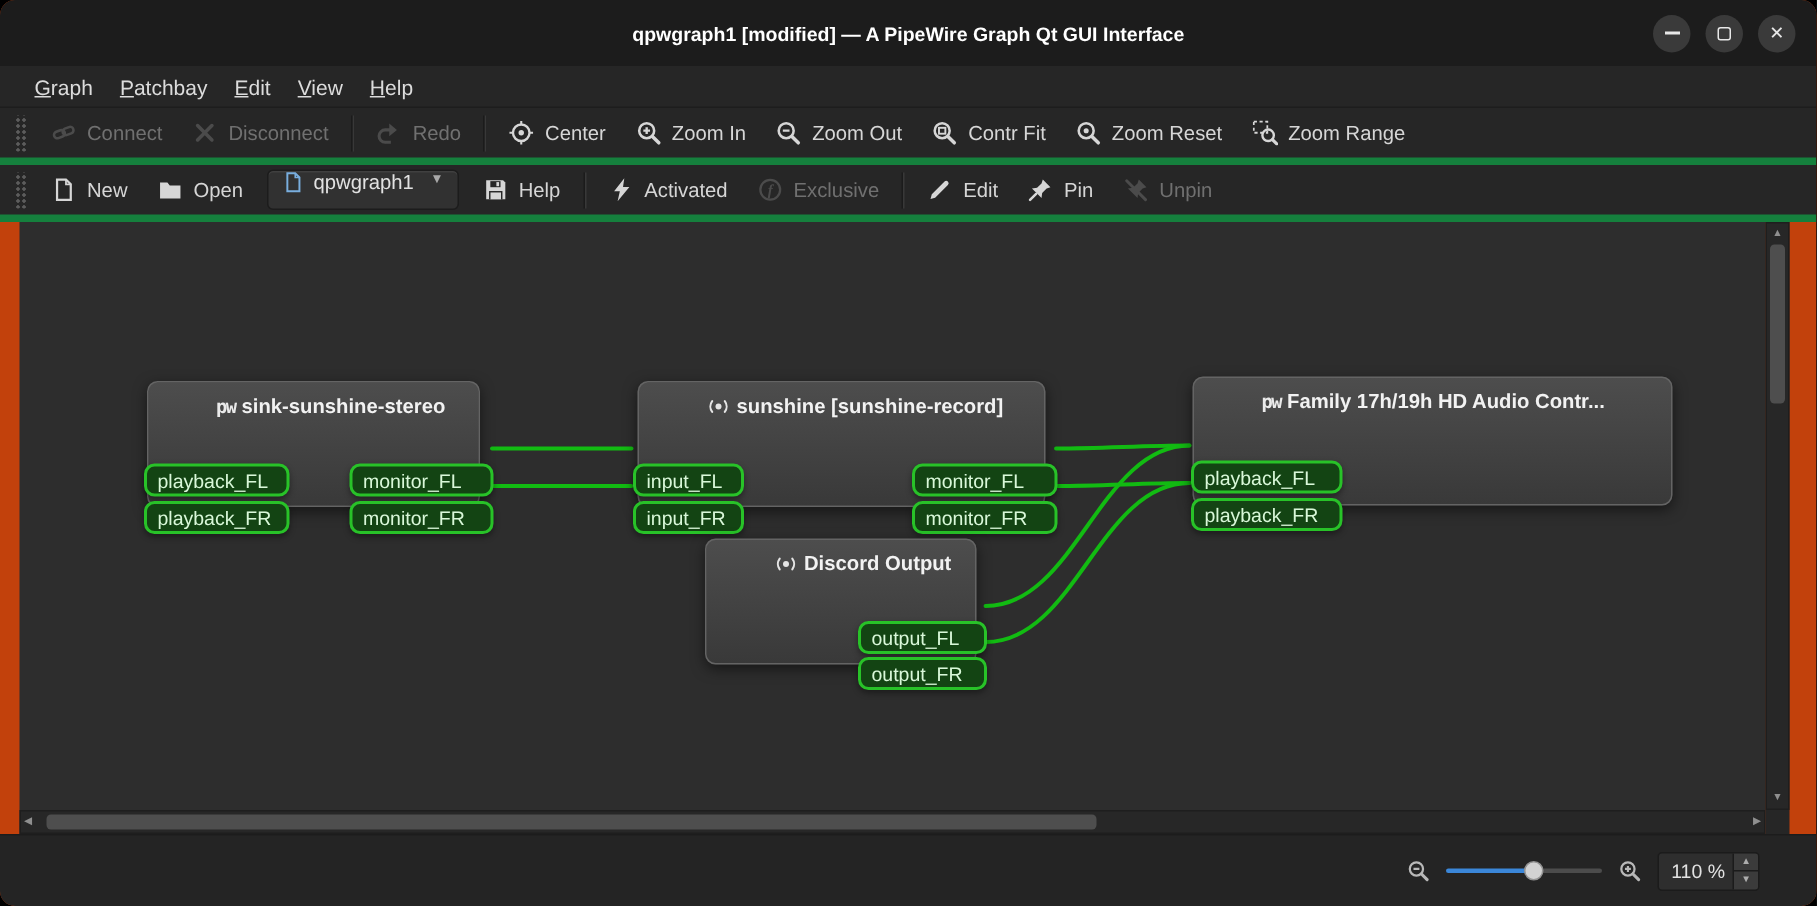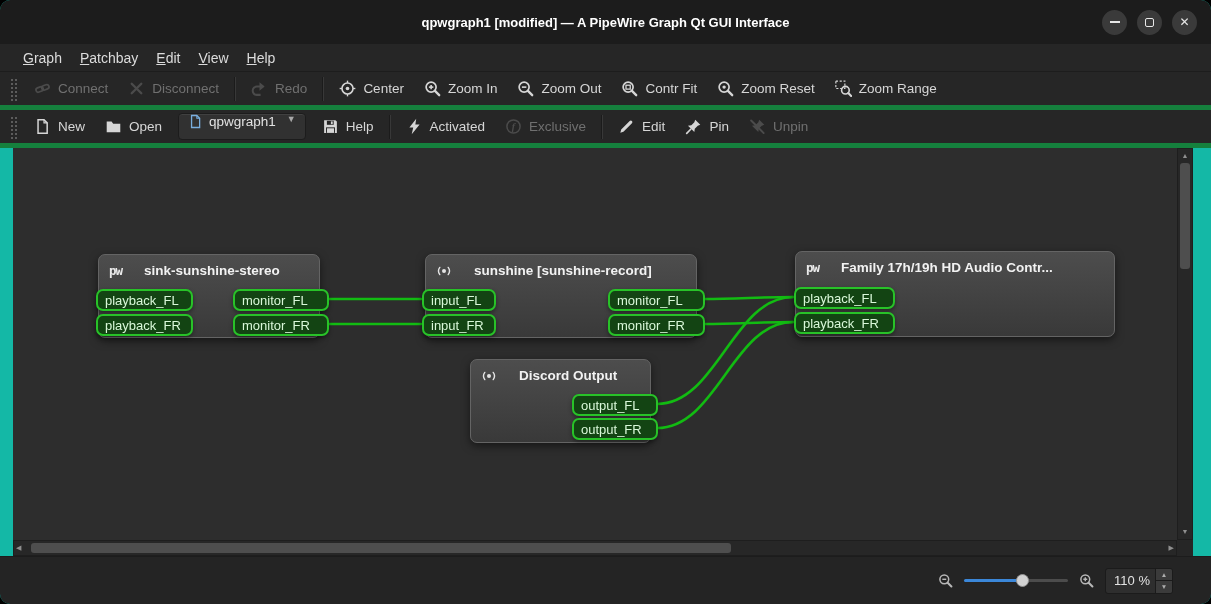--- a/index.html
+++ b/index.html
@@ -1,19 +1,19 @@
 <!DOCTYPE html>
 <html><head>
 <meta charset="utf-8">
 <style>
   * { box-sizing: border-box; margin: 0; padding: 0; }
   html, body { width: 1211px; height: 604px; background: #000; overflow: hidden; }
   body { font-family: "Liberation Sans", sans-serif; }
 
-  .window { position: relative; width: 1211px; height: 604px; background: #14b8a6;
+  .window { position: relative; width: 1211px; height: 604px; background: #c2410c;
             border-radius: 10px; overflow: hidden; color: #d8d8d8; }
 
   
   .titlebar { position: absolute; left:0; top:0; right:0; height:44px; background:#1c1c1c;
               display:flex; align-items:center; justify-content:center; }
   .title { font-size:13px; font-weight:bold; color:#ffffff; }
   .win-controls { position:absolute; right:14px; top:0; height:100%; display:flex; align-items:center; gap:10px; }
   .win-btn { width:25px; height:25px; border-radius:50%; background:#3a3a3a; display:flex;
              align-items:center; justify-content:center; color:#e8e8e8; }
   .glyph-min { width:10px; height:2px; background:#e8e8e8; display:block; }
@@ -47,28 +47,28 @@
   .combo svg { width:15px; height:15px; }
   .combo .arrow { font-size:9px; color:#a8a8a8; margin-left:5px; }
 
   
   .canvas-frame { position:absolute; left:13px; top:148px; width:1180px; height:408px; }
   .canvas { position:absolute; left:0; top:0; width:1164px; height:392px; background:#2d2d2d; overflow:hidden; }
   svg.wires { position:absolute; left:0; top:0; }
 
   .node { position:absolute; background: linear-gradient(180deg, #4d4d4d, #393939);
           border:1px solid #646464; border-radius:7px; box-shadow: 0 3px 9px rgba(0,0,0,.5); }
-  .node-title { display:flex; align-items:center; gap:22px; height:31px; padding:0 10px;
-                font-size:13.5px; font-weight:bold; color:#f2f2f2; white-space:nowrap; overflow:hidden; }
+  .node-title { display:flex; align-items:center; gap:4px; height:31px; padding:0 10px;
+                font-size:13.5px; font-weight:bold; color:#f2f2f2; white-space:nowrap; overflow:hidden;margin-left:35px; }
   .node-icon-pw { font-family:"DejaVu Sans Mono", monospace; font-size:12.5px; font-weight:bold;
                   color:#eaeaea; letter-spacing:-1px; }
   .node-icon-audio svg { width:16px; height:16px; display:block; }
   .port { position:absolute; height:22px; border-radius:7px; background:#134413;
           border:2px solid #28c228; color:#d9f8d9; font-size:13px; display:flex; align-items:center;
-          padding:0 7px; white-space:nowrap; box-shadow: 0 2px 4px rgba(0,0,0,.4); }
+          padding:0 7px; white-space:nowrap; box-shadow: 0 2px 4px rgba(0,0,0,.4); margin-top: 20px; }
 
   
   .vscroll { position:absolute; right:0; top:0; width:16px; height:392px; background:#272727; border:1px solid #1e1e1e; }
   .hscroll { position:absolute; left:0; bottom:0; width:1164px; height:16px; background:#272727; border:1px solid #1e1e1e; }
   .corner  { position:absolute; right:0; bottom:0; width:16px; height:16px; background:#262626; }
   .sb-arrow { position:absolute; color:#8f8f8f; font-size:7px; line-height:14px; text-align:center; }
   .vthumb { position:absolute; left:2px; width:10px; top:14px; height:106px; background:#4e4e4e; border-radius:3px; }
   .hthumb { position:absolute; top:2px; height:10px; left:17px; width:700px; background:#4e4e4e; border-radius:3px; }
 
   

